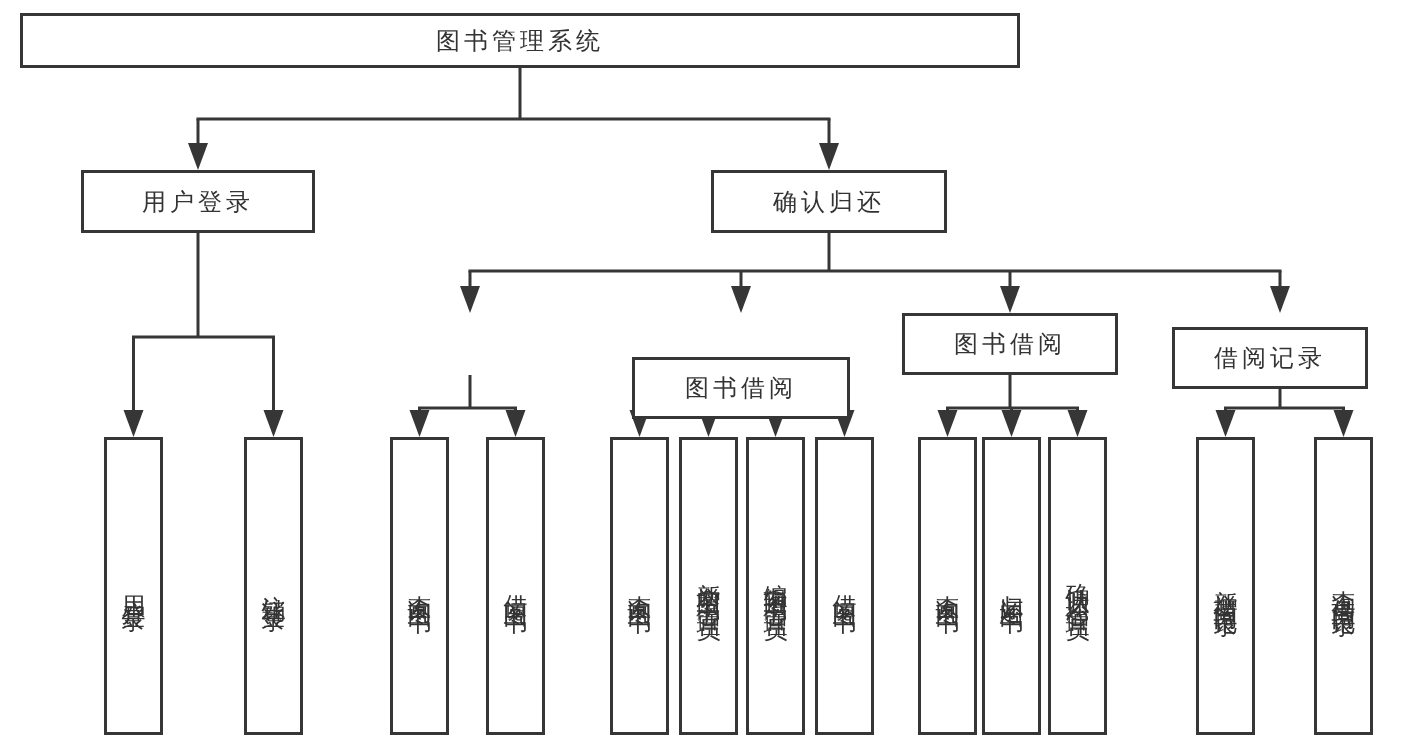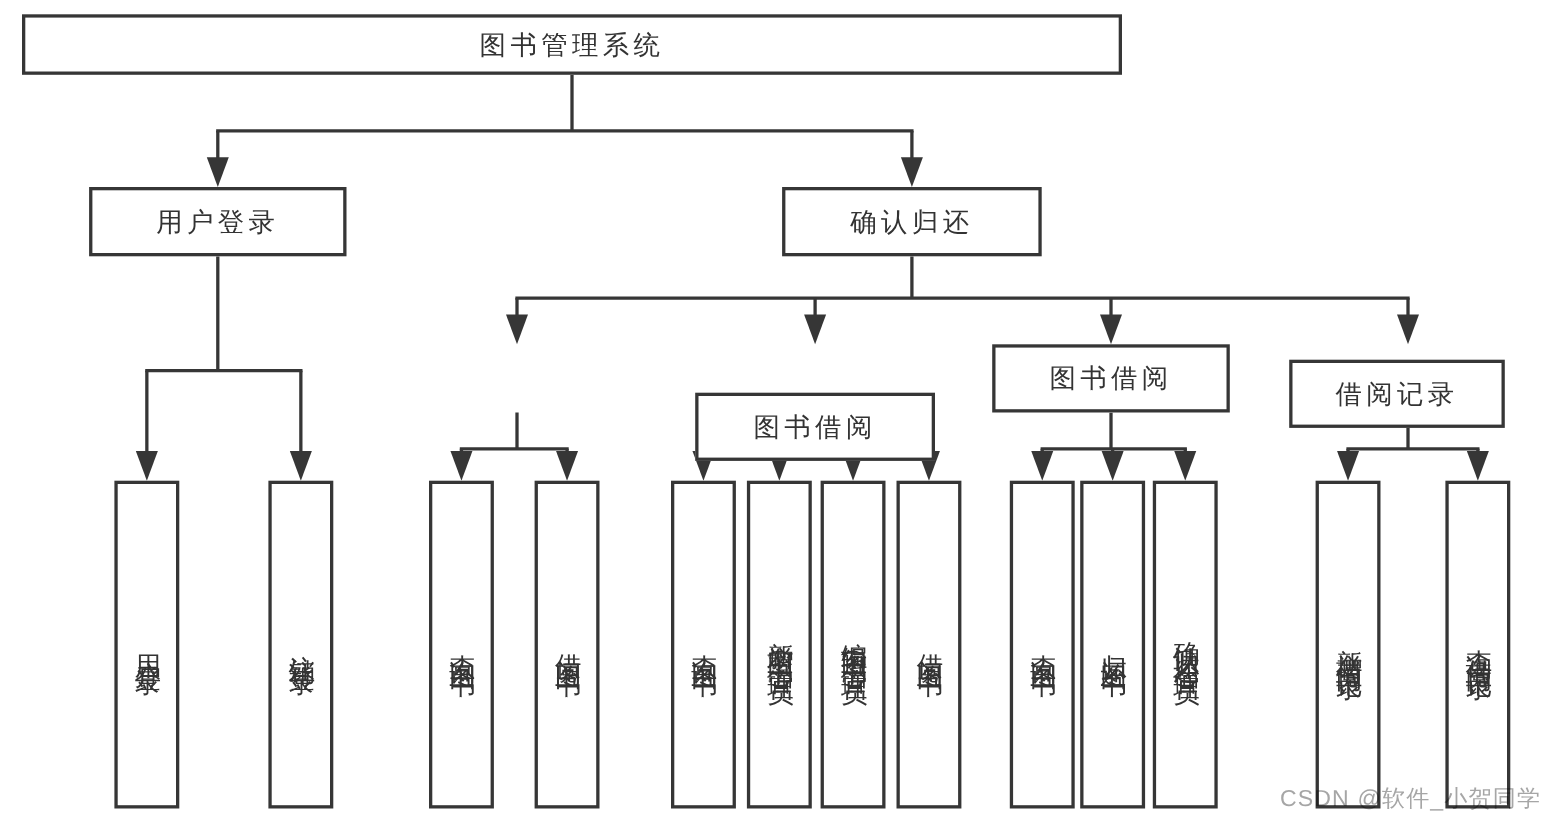--- a/index.html
+++ b/index.html
@@ -142,15 +142,14 @@
     <span>确认归还（管理员）</span>
   </div>
 
   <div class="node vnode" style="left:1196px;top:437px;width:59px;height:298px;">
     <span>新增借阅记录</span>
   </div>
   <div class="node vnode" style="left:1314px;top:437px;width:59px;height:298px;">
     <span>查询借阅记录</span>
   </div>
 
-  <div class="watermark">CSDN @软件_小贺同学</div>
 
 </div>
 
 </body></html>

